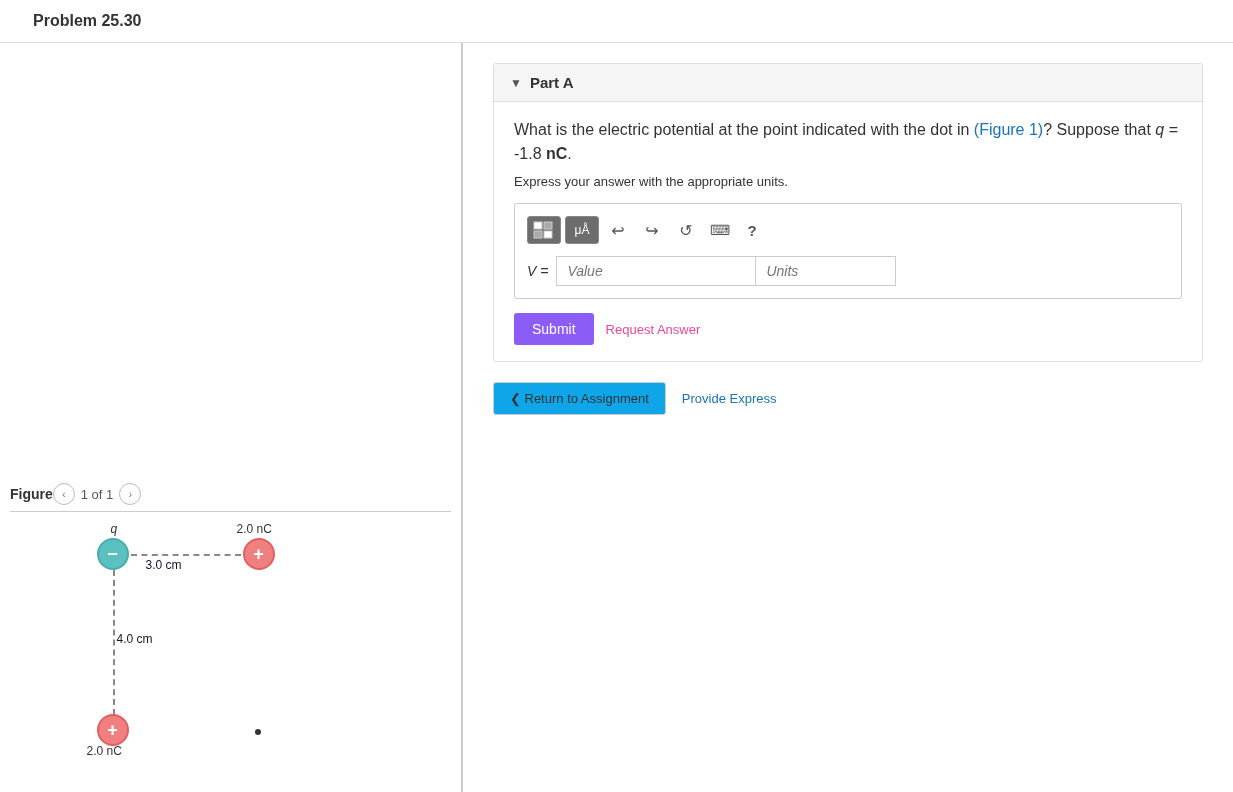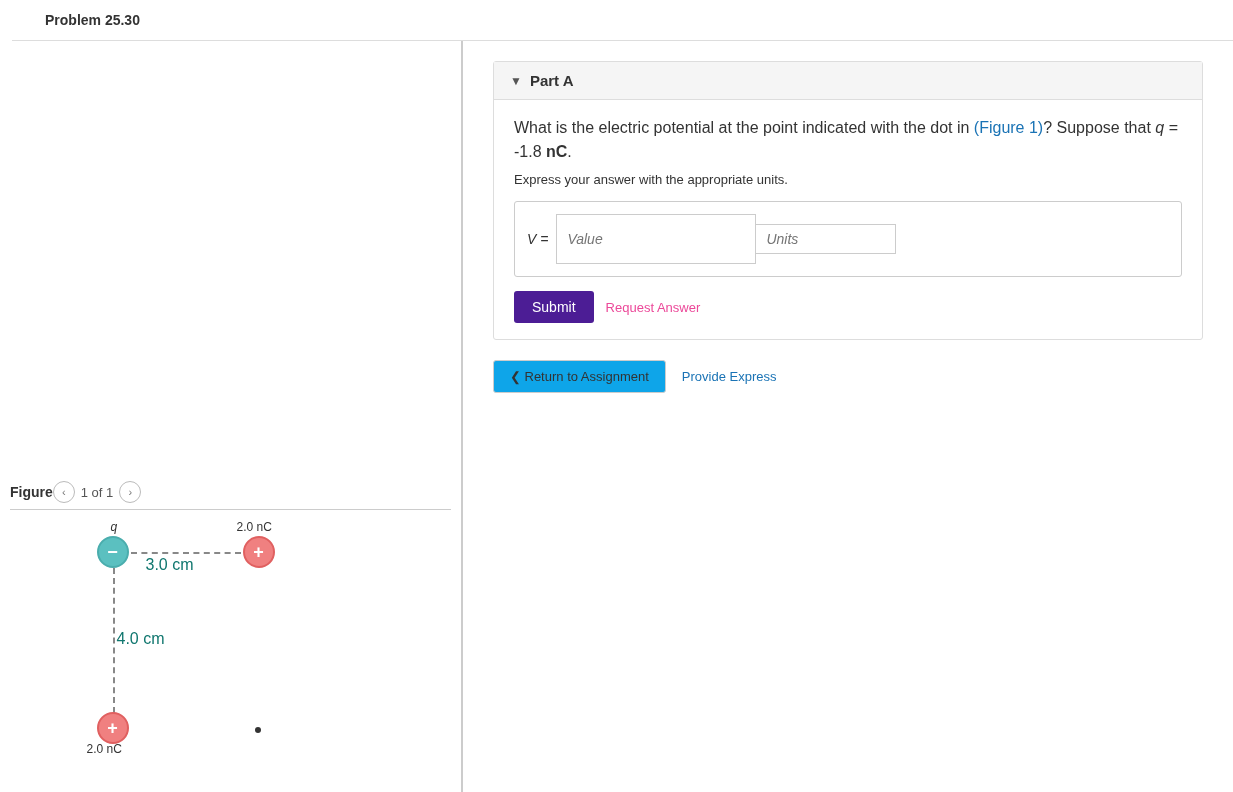--- a/index.html
+++ b/index.html
@@ -2,22 +2,21 @@
 <html><head>
   <meta charset="utf-8">
   <style>
     * { box-sizing: border-box; margin: 0; padding: 0; }
     body { font-family: Arial, sans-serif; font-size: 14px; color: #333; background: #fff; }
 
     .top-bar {
       padding: 12px 33px;
       border-bottom: 1px solid #ddd;
       font-weight: bold;
-      font-size: 14px;
-      margin-left: 12px;
+      font-size: 16px;
     }
 
     .main-layout {
       display: flex;
       height: calc(100vh - 41px);
     }
 
     .left-panel {
       width: 463px;
       border-right: 2px solid #ccc;
@@ -184,21 +183,21 @@
 
     .v-label {
       font-size: 14px;
       font-style: italic;
       margin-right: 8px;
       color: #333;
     }
 
     .value-input {
       border: 1px solid #ccc;
-      padding: 16px 10px;
+      padding: 6px 10px;
       font-size: 14px;
       color: #aaa;
       width: 200px;
       outline: none;
       font-style: italic;
     }
 
     .units-input {
       border: 1px solid #ccc;
       border-left: none;
@@ -210,21 +209,21 @@
       font-style: italic;
     }
 
     .action-row {
       display: flex;
       align-items: center;
       gap: 12px;
     }
 
     .submit-btn {
-      background: #4c1d95;
+      background: #8b5cf6;
       color: #fff;
       border: none;
       padding: 8px 18px;
       font-size: 14px;
       border-radius: 3px;
       cursor: pointer;
     }
 
     .request-link {
       color: #ec4899;
@@ -304,22 +303,22 @@
       border-top: 2px dashed #888;
     }
 
     .dashed-line-v {
       position: absolute;
       border-left: 2px dashed #888;
     }
 
     .measurement-label {
       position: absolute;
-      font-size: 16px;
-      color: #0f766e;
+      font-size: 12px;
+      color: #0f172a;
     }
 
     .dot-point {
       position: absolute;
       width: 6px;
       height: 6px;
       background: #333;
       border-radius: 50%;
     }
   </style>
@@ -381,20 +380,36 @@
         <p class="question-text">
           What is the electric potential at the point indicated with the dot in
           <a class="figure-link">(Figure 1)</a>?
           Suppose that <span class="italic-q">q</span> = -1.8 <strong>nC</strong>.
         </p>
 
         <p class="express-text">Express your answer with the appropriate units.</p>
 
         <div class="answer-box">
 
+          <div class="toolbar">
+            <div class="toolbar-btn" style="font-size:12px;">
+              <svg width="22" height="18" viewBox="0 0 22 18">
+                <rect x="1" y="1" width="8" height="7" fill="#fff" stroke="#ccc" stroke-width="1"></rect>
+                <rect x="11" y="1" width="8" height="7" fill="#aaa" stroke="#ccc" stroke-width="1"></rect>
+                <rect x="1" y="10" width="8" height="7" fill="#aaa" stroke="#ccc" stroke-width="1"></rect>
+                <rect x="11" y="10" width="8" height="7" fill="#fff" stroke="#ccc" stroke-width="1"></rect>
+              </svg>
+            </div>
+            <div class="toolbar-btn" style="font-size:12px;">μÅ</div>
+            <div class="toolbar-btn-icon" style="font-size:16px;">↩</div>
+            <div class="toolbar-btn-icon" style="font-size:16px;">↪</div>
+            <div class="toolbar-btn-icon" style="font-size:16px;">↺</div>
+            <div class="toolbar-btn-icon" style="font-size:14px;">⌨</div>
+            <div class="toolbar-btn-help">?</div>
+          </div>
 
           <div class="input-row">
             <span class="v-label">V =</span>
             <input class="value-input" type="text" placeholder="Value" style="">
             <input class="units-input" type="text" placeholder="Units" style="">
           </div>
 
         </div>
 
         <div class="action-row">

